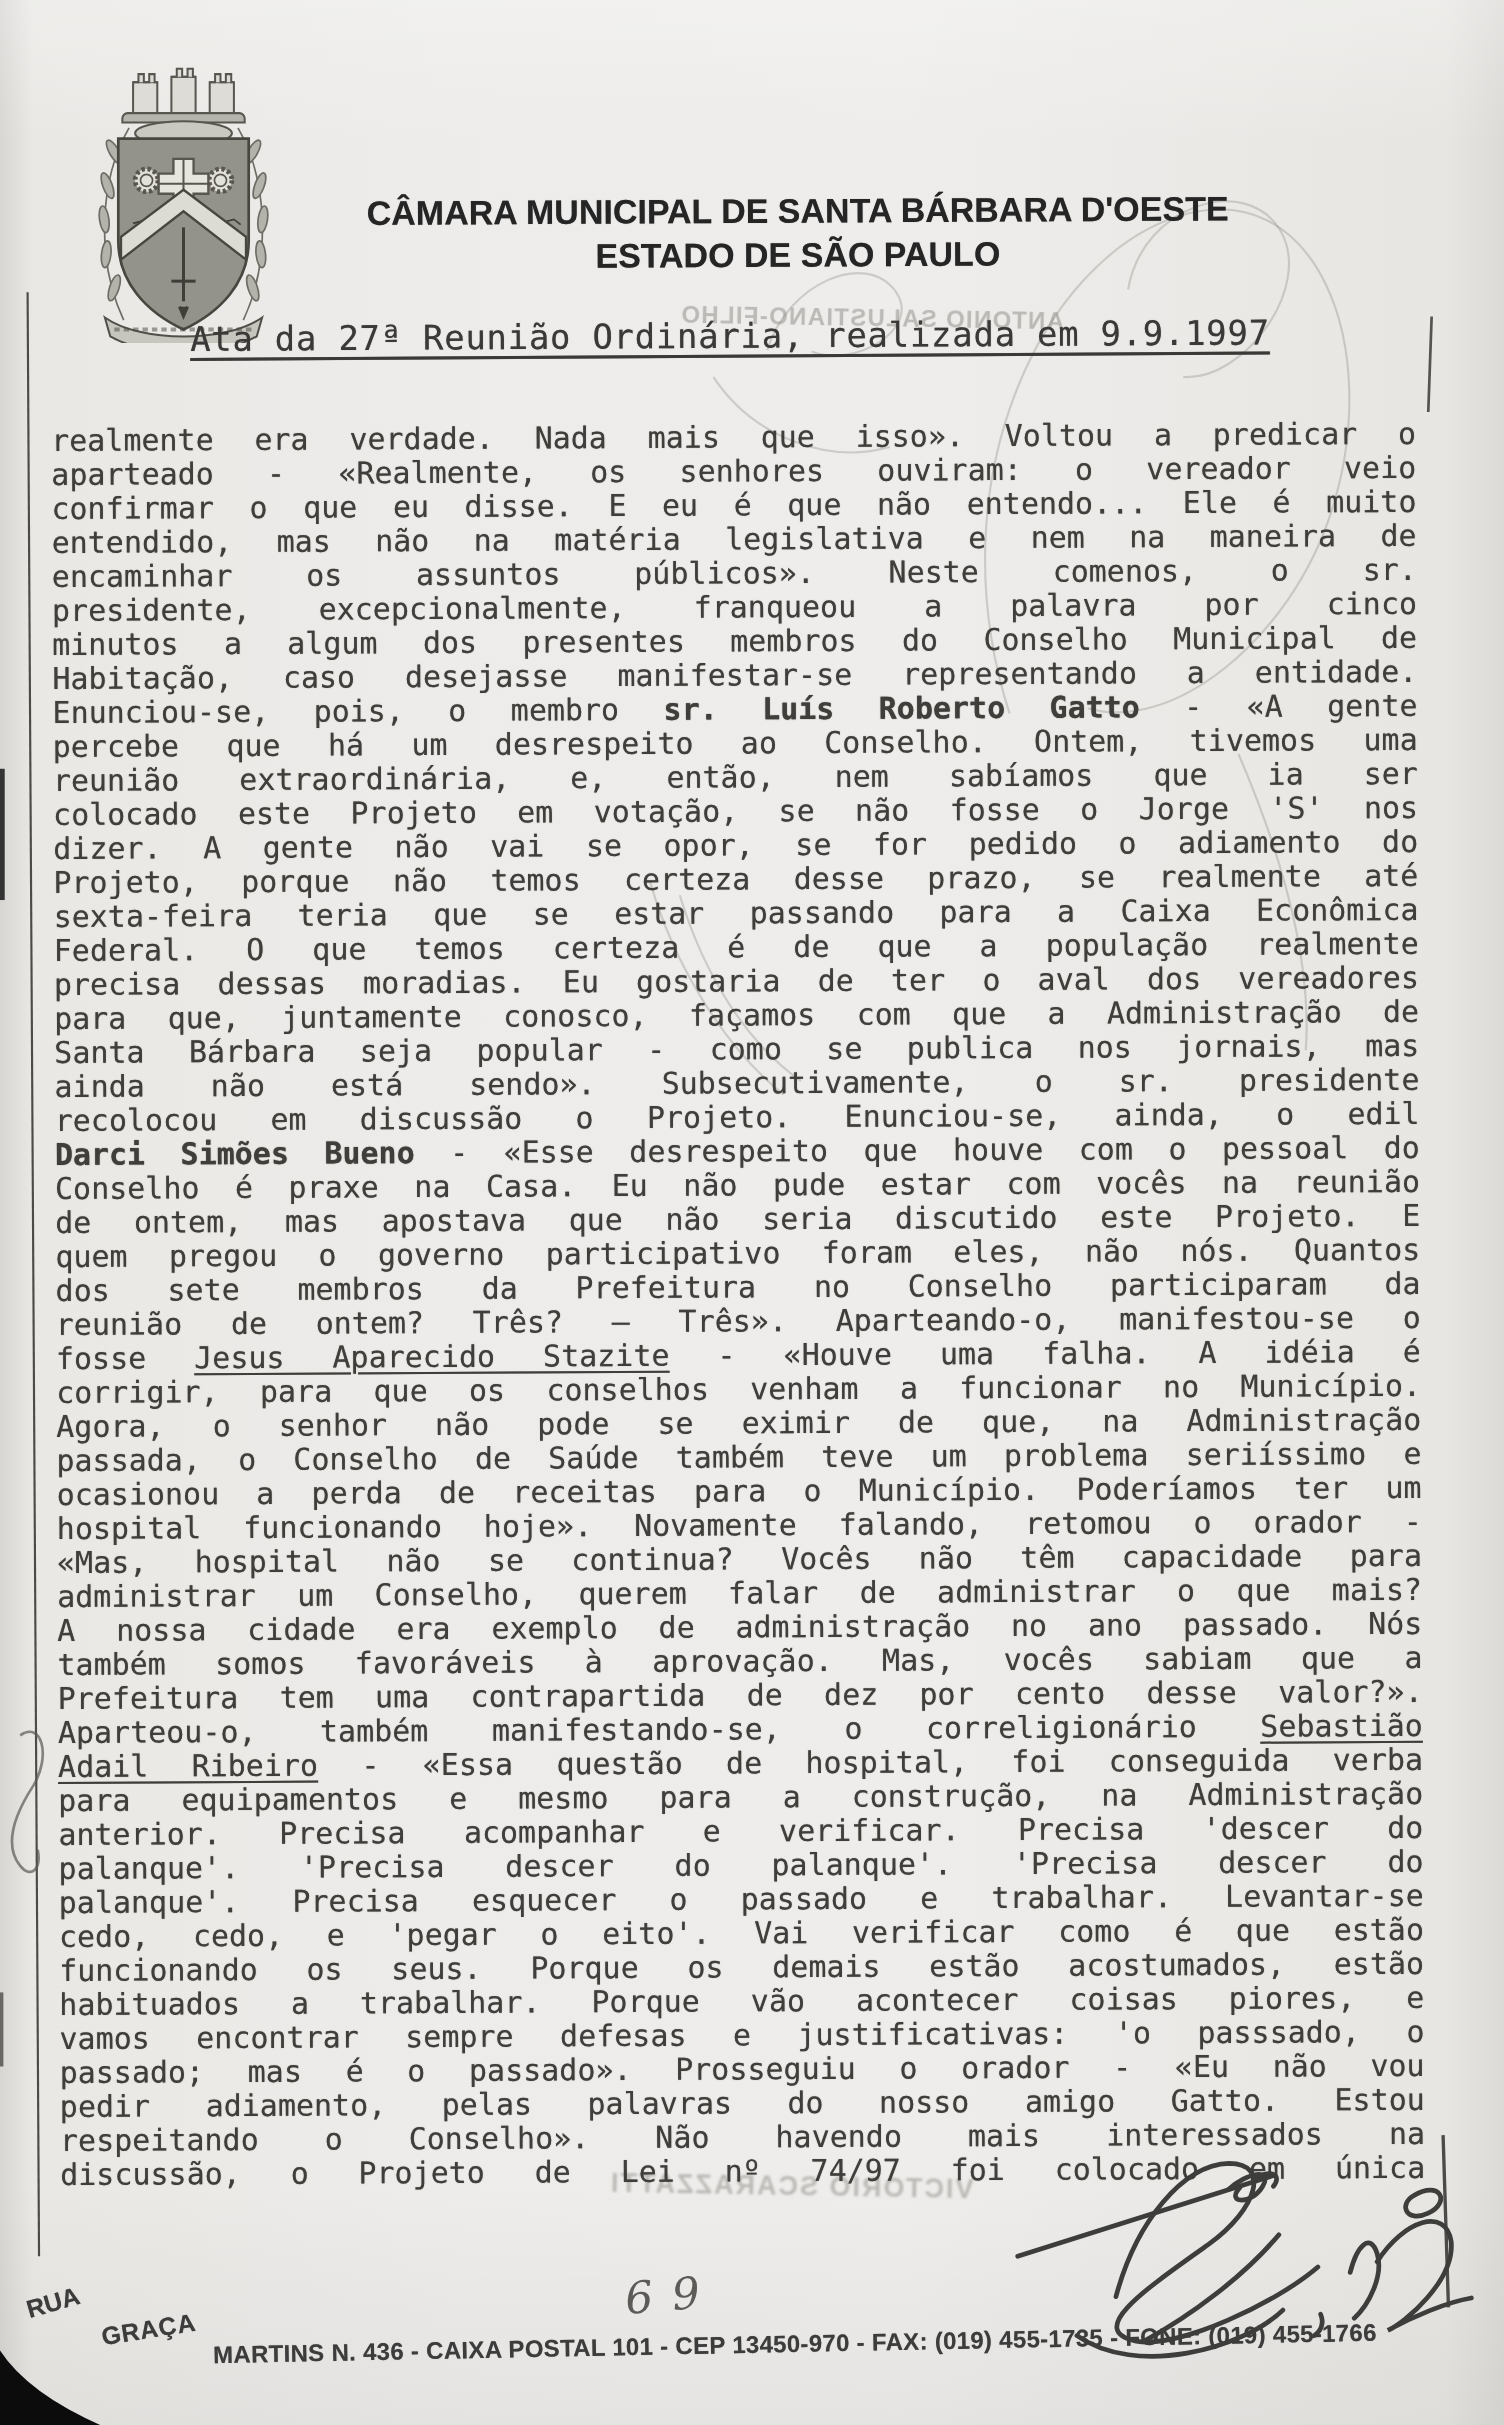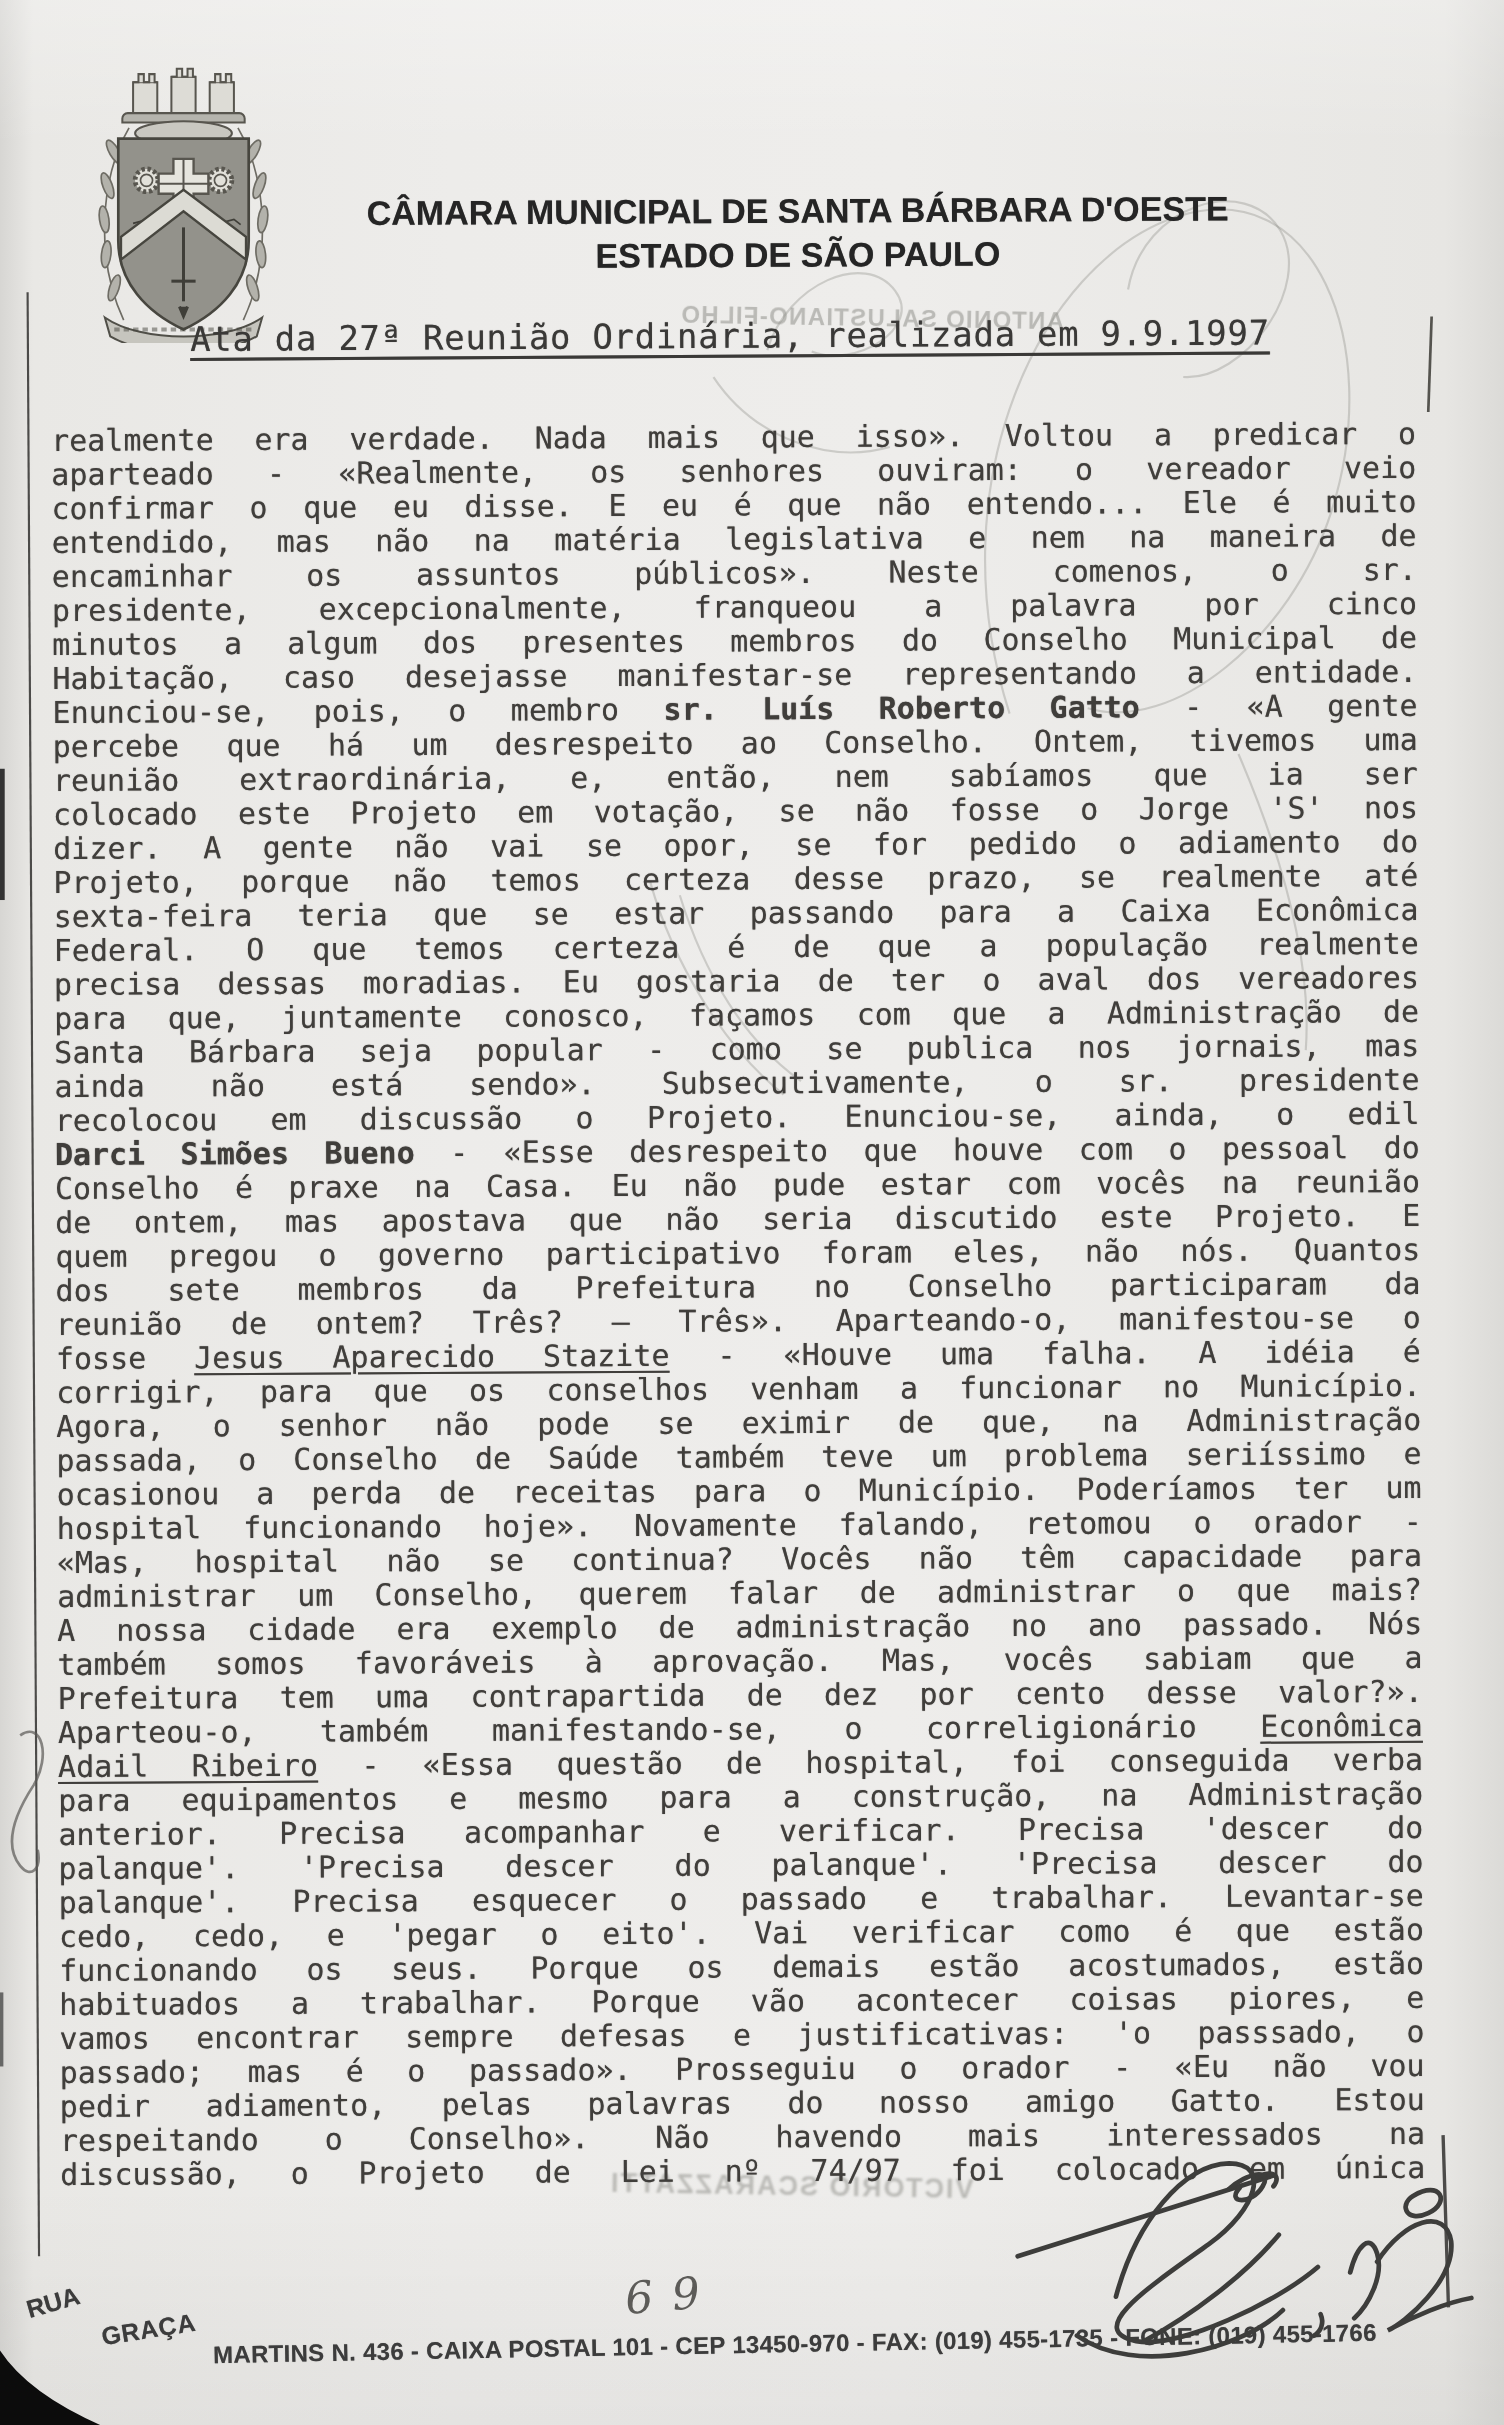--- a/index.html
+++ b/index.html
@@ -186,21 +186,21 @@
       <div class="line"><span class="seg-n">corrigir, para que os conselhos venham a funcionar no Município.</span></div>
       <div class="line"><span class="seg-n">Agora, o senhor não pode se eximir de que, na Administração</span></div>
       <div class="line"><span class="seg-n">passada, o Conselho de Saúde também teve um problema seriíssimo e</span></div>
       <div class="line"><span class="seg-n">ocasionou a perda de receitas para o Município. Poderíamos ter um</span></div>
       <div class="line"><span class="seg-n">hospital funcionando hoje». Novamente falando, retomou o orador -</span></div>
       <div class="line"><span class="seg-n">«Mas, hospital não se continua? Vocês não têm capacidade para</span></div>
       <div class="line"><span class="seg-n">administrar um Conselho, querem falar de administrar o que mais?</span></div>
       <div class="line"><span class="seg-n">A nossa cidade era exemplo de administração no ano passado. Nós</span></div>
       <div class="line"><span class="seg-n">também somos favoráveis à aprovação. Mas, vocês sabiam que a</span></div>
       <div class="line"><span class="seg-n">Prefeitura tem uma contrapartida de dez por cento desse valor?».</span></div>
-      <div class="line"><span class="seg-n">Aparteou-o, também manifestando-se, o correligionário </span><span class="seg-u">Econômica</span></div>
+      <div class="line"><span class="seg-n">Aparteou-o, também manifestando-se, o correligionário </span><span class="seg-u">Sebastião</span></div>
       <div class="line"><span class="seg-u">Adail Ribeiro</span><span class="seg-n"> - «Essa questão de hospital, foi conseguida verba</span></div>
       <div class="line"><span class="seg-n">para equipamentos e mesmo para a construção, na Administração</span></div>
       <div class="line"><span class="seg-n">anterior. Precisa acompanhar e verificar. Precisa 'descer do</span></div>
       <div class="line"><span class="seg-n">palanque'. 'Precisa descer do palanque'. 'Precisa descer do</span></div>
       <div class="line"><span class="seg-n">palanque'. Precisa esquecer o passado e trabalhar. Levantar-se</span></div>
       <div class="line"><span class="seg-n">cedo, cedo, e 'pegar o eito'. Vai verificar como é que estão</span></div>
       <div class="line"><span class="seg-n">funcionando os seus. Porque os demais estão acostumados, estão</span></div>
       <div class="line"><span class="seg-n">habituados a trabalhar. Porque vão acontecer coisas piores, e</span></div>
       <div class="line"><span class="seg-n">vamos encontrar sempre defesas e justificativas: 'o passsado, o</span></div>
       <div class="line"><span class="seg-n">passado; mas é o passado». Prosseguiu o orador - «Eu não vou</span></div>

